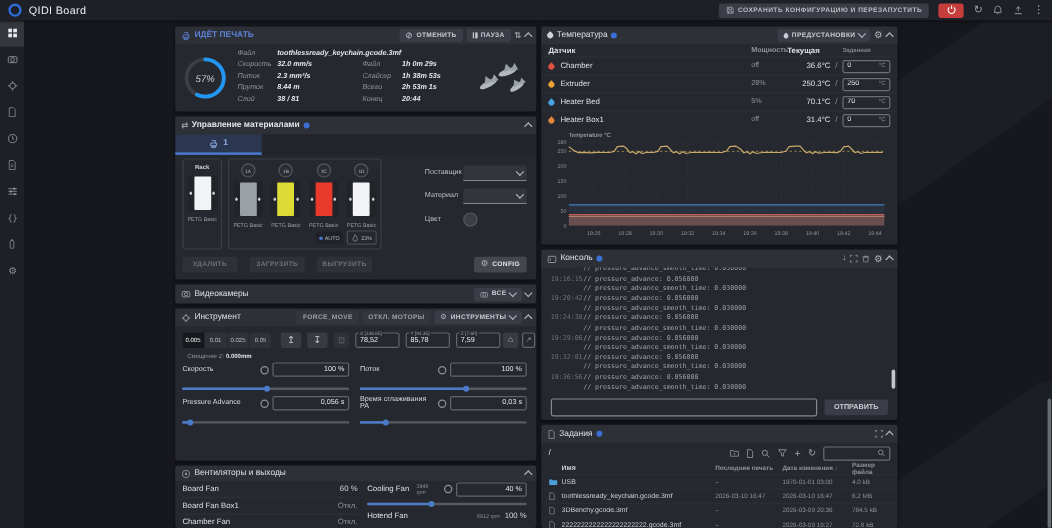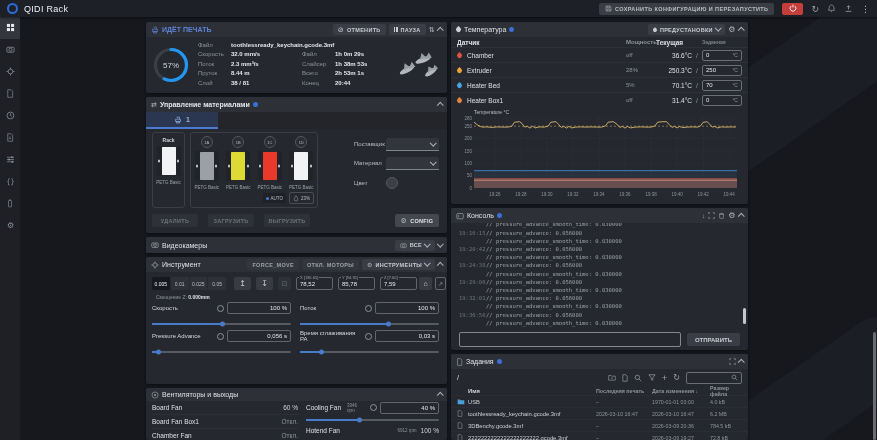--- a/index.html
+++ b/index.html
@@ -31,21 +31,21 @@
            font-size:7px;font-weight:bold;color:#e2e5e9;}
   .panel-h .sp{flex:1;}
   .info-dot{width:5px;height:5px;border-radius:50%;background:#3b6fd4;flex:none;}
   .chev{display:inline-block;width:3.5px;height:3.5px;border-right:1px solid #aeb3ba;border-bottom:1px solid #aeb3ba;flex:none;}
   .chev.up{transform:rotate(-135deg) translate(-1px,-1px);}
   .chev.down{transform:rotate(45deg) translate(-1px,-1px);}
   .hbtn{height:11px;padding:0 5px;font-size:5.5px;letter-spacing:.3px;}
   .gear{color:#aeb3ba;font-size:8px;line-height:1;}
   .flame{width:5px;height:5px;border-radius:0 50% 50% 50%;transform:rotate(45deg);flex:none;}
   
-  .pbody{display:flex;align-items:center;padding:4px 6px 0 6px;gap:8px;}
+  .pbody{display:flex;align-items:center;padding:4px 6px 0 6px;gap:8px;font-style:italic;}
   .ring{flex:none;}
   .ringtxt{fill:#ccd3dc;font-size:8px;}
   .pstats{flex:1;min-width:0;}
   .prow{display:flex;line-height:9.4px;}
   .plabel{width:33px;color:#8d939b;font-size:6px;flex:none;}
   .pvalue{color:#e3e6ea;font-size:6px;font-weight:bold;white-space:nowrap;}
   .pcols{display:flex;}
   .pcols>div{min-width:0;}
   .pcol-l{width:104px;flex:none;}
   .thumb{flex:none;align-self:center;}
@@ -151,21 +151,21 @@
 </head>
 <body>
 
 <div class="app">
 
   <div class="wm" style="right:-60px;top:50px;width:300px;height:85px;transform:rotate(-35deg);"></div>
   <div class="wm" style="right:-50px;bottom:-10px;width:260px;height:75px;transform:rotate(-35deg);"></div>
 
   <header class="topbar">
     <span class="logo"></span>
-    <span class="brand">QIDI Rack</span>
+    <span class="brand">QIDI Board</span>
     <div class="topbar-right">
       <div class="btn save-btn">
         <span class="tico">
           <svg width="7" height="7" viewBox="0 0 10 10">
               <path d="M1.5 1.5h5.5l1.5 1.5v5.5h-7z M3 1.5v2.5h3.5V1.5 M3 9V6h4v3" stroke="currentColor" fill="none"></path>
             </svg>
         </span>
         <span>СОХРАНИТЬ КОНФИГУРАЦИЮ И ПЕРЕЗАПУСТИТЬ</span>
       </div>
       <div class="btn estop-btn">

